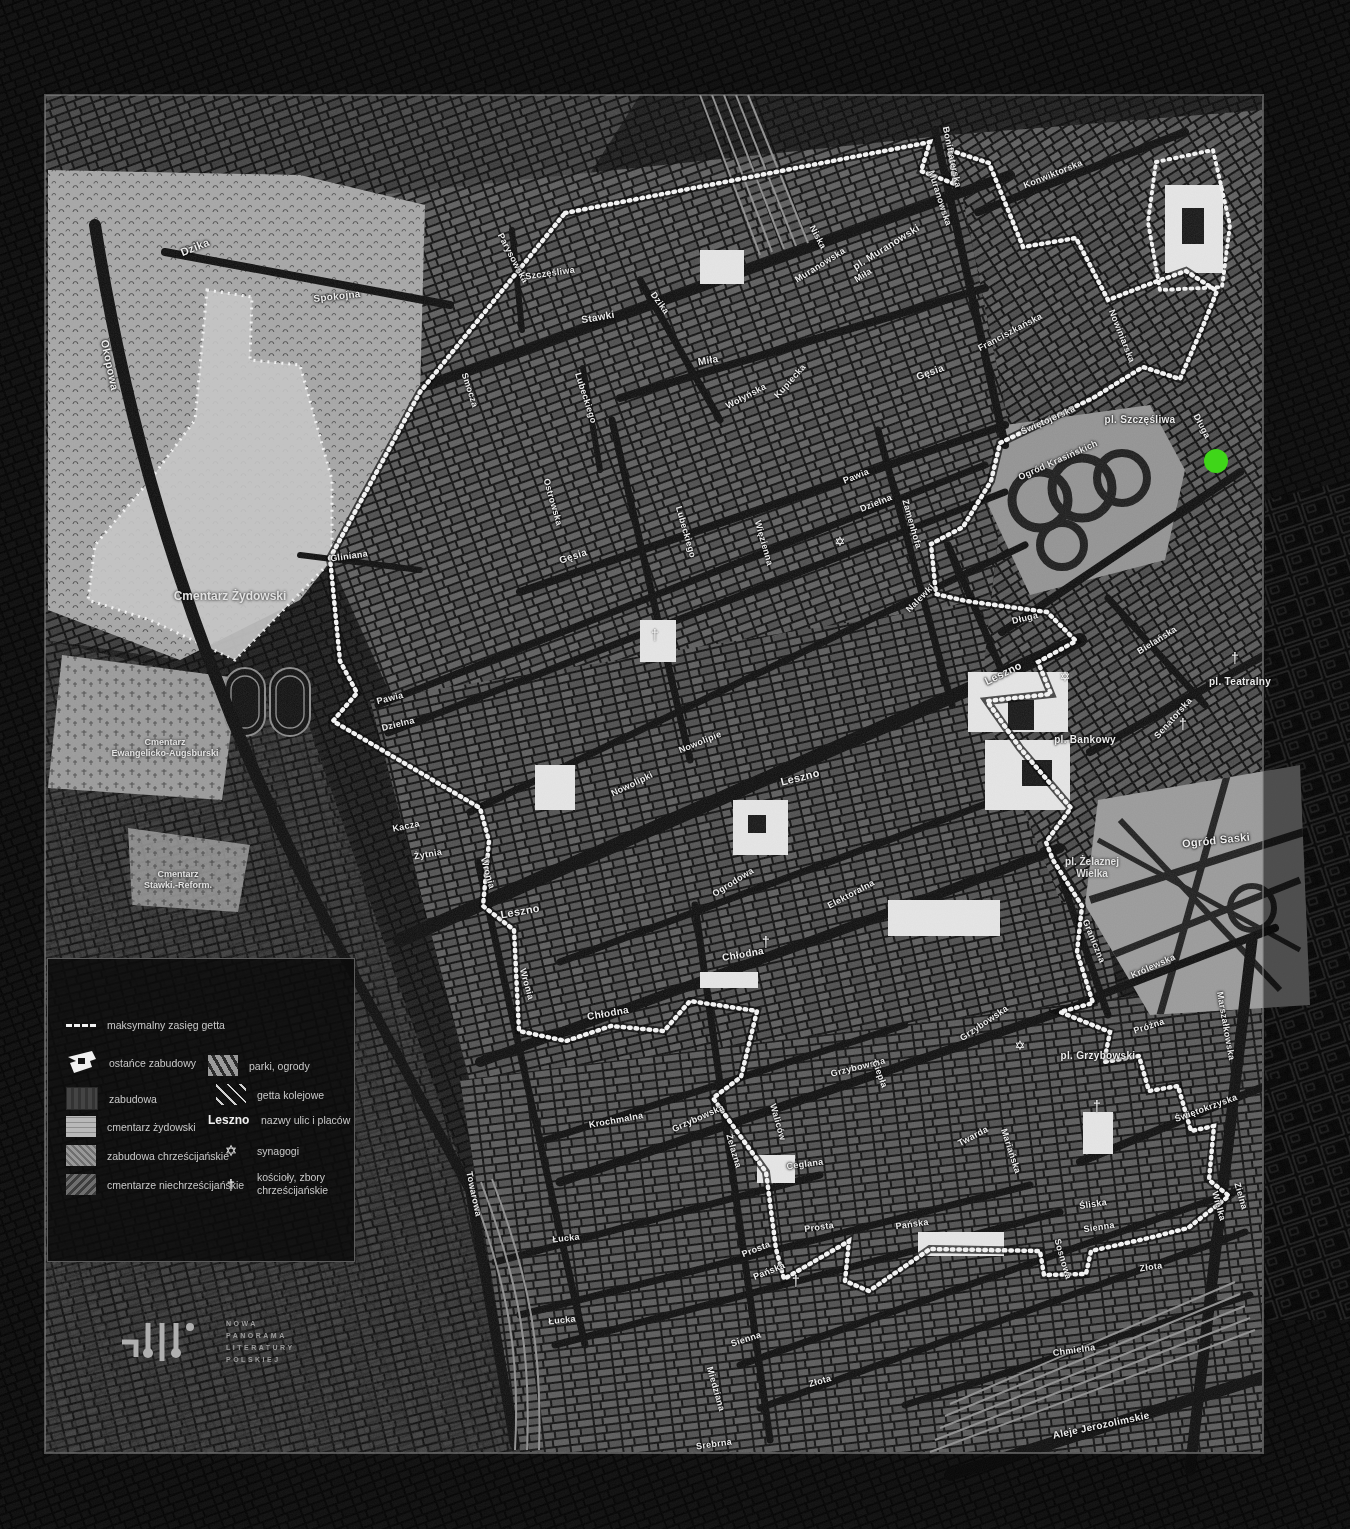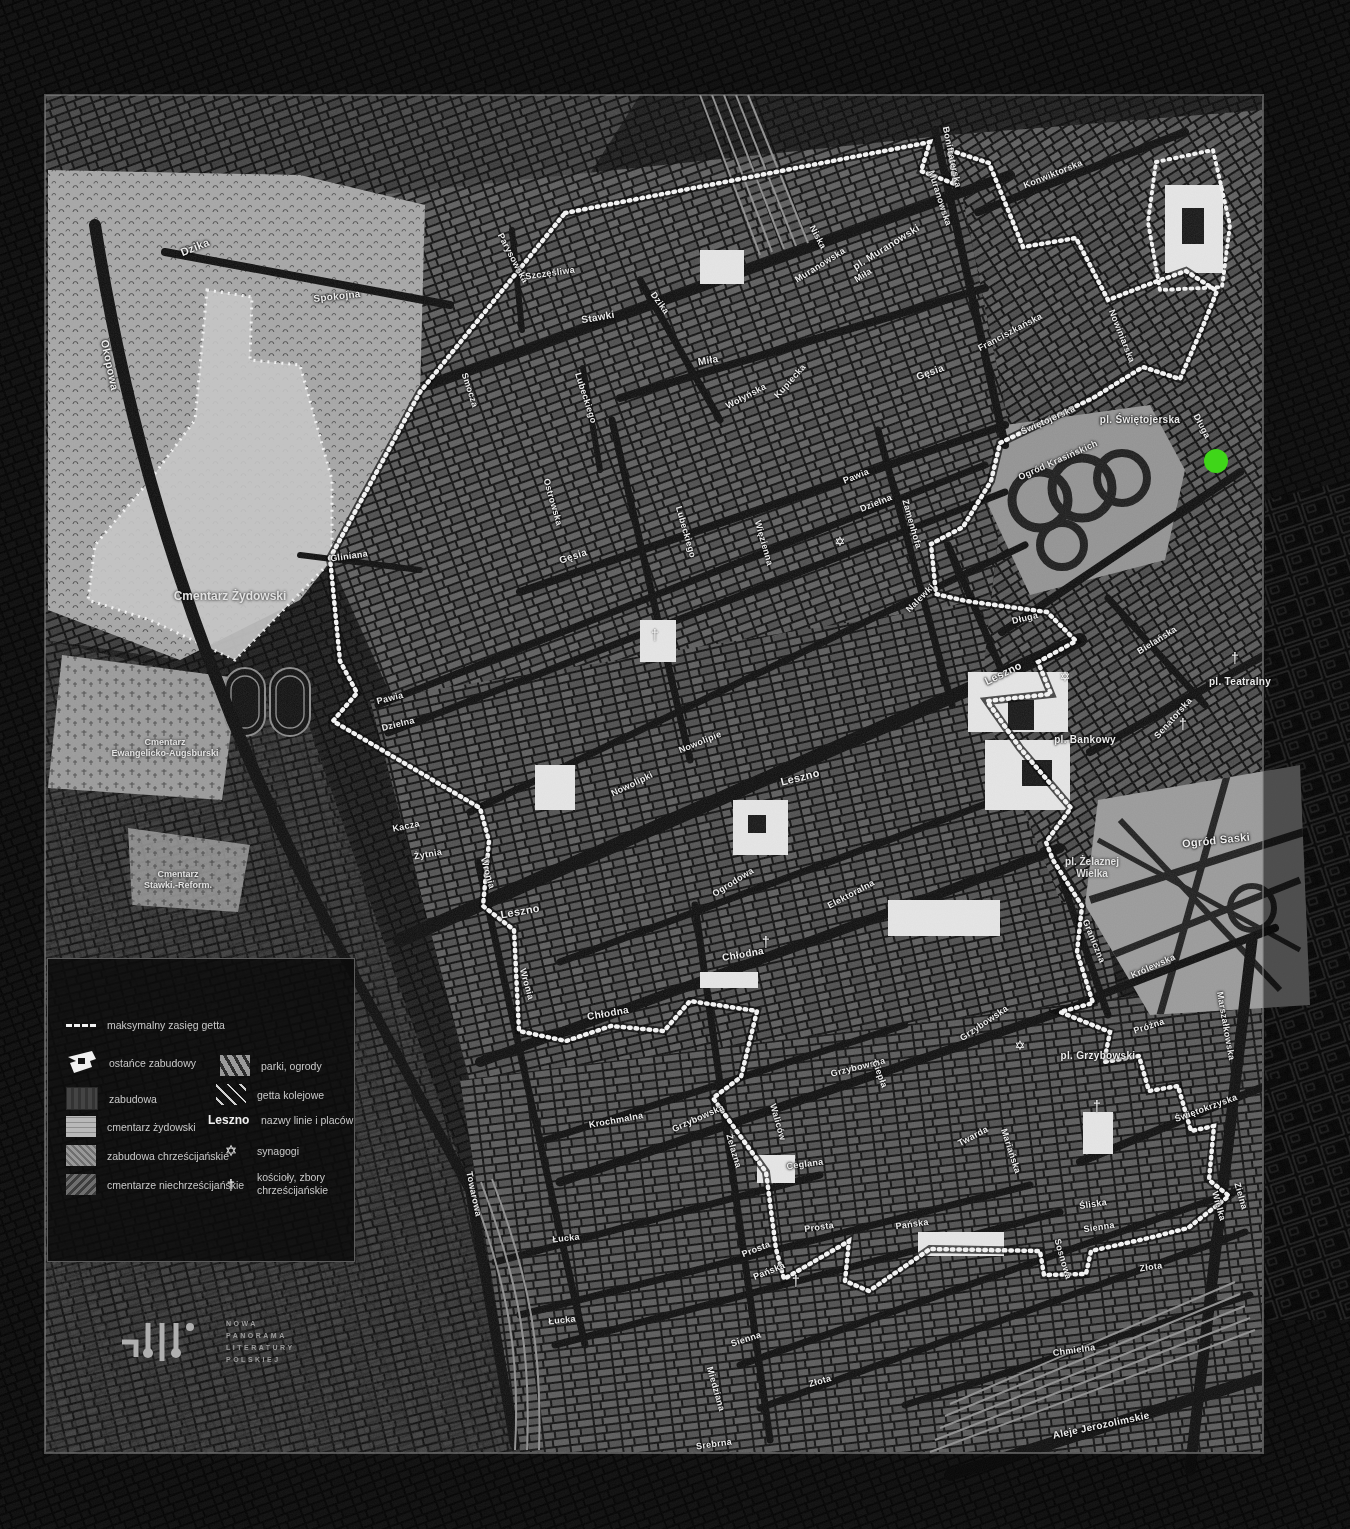--- a/index.html
+++ b/index.html
@@ -292,21 +292,21 @@
       <div class="slabel" style="left: 930px; top: 372px; font-size: 10px; transform: translate(-50%, -50%) rotate(-20deg);">Gęsia</div>
       <div class="slabel" style="left: 553px; top: 502px; font-size: 9px; transform: translate(-50%, -50%) rotate(74deg);">Ostrowska</div>
       <div class="slabel" style="left: 686px; top: 532px; font-size: 9px; transform: translate(-50%, -50%) rotate(74deg);">Lubeckiego</div>
       <div class="slabel" style="left: 764px; top: 543px; font-size: 9px; transform: translate(-50%, -50%) rotate(74deg);">Więzienna</div>
       <div class="slabel" style="left: 912px; top: 524px; font-size: 9px; transform: translate(-50%, -50%) rotate(74deg);">Zamenhofa</div>
       <div class="slabel" style="left: 856px; top: 476px; font-size: 9px; transform: translate(-50%, -50%) rotate(-22deg);">Pawia</div>
       <div class="slabel" style="left: 876px; top: 503px; font-size: 9px; transform: translate(-50%, -50%) rotate(-22deg);">Dzielna</div>
       <div class="slabel" style="left: 1010px; top: 332px; font-size: 9px; transform: translate(-50%, -50%) rotate(-28deg);">Franciszkańska</div>
       <div class="slabel" style="left: 1122px; top: 336px; font-size: 9px; transform: translate(-50%, -50%) rotate(68deg);">Nowiniarska</div>
       <div class="slabel" style="left: 1048px; top: 420px; font-size: 9px; transform: translate(-50%, -50%) rotate(-24deg);">Świętojerska</div>
-      <div class="slabel" style="left: 1140px; top: 419px; font-size: 10px; transform: translate(-50%, -50%) rotate(0deg);">pl. Świętojerska</div>
+      <div class="slabel" style="left: 1140px; top: 419px; font-size: 10px; transform: translate(-50%, -50%) rotate(0deg);">pl. Szczęśliwa</div>
       <div class="slabel" style="left: 1202px; top: 426px; font-size: 9px; transform: translate(-50%, -50%) rotate(62deg);">Długa</div>
       <div class="slabel" style="left: 349px; top: 556px; font-size: 9px; transform: translate(-50%, -50%) rotate(-8deg);">Gliniana</div>
       <div class="slabel" style="left: 390px; top: 698px; font-size: 9px; transform: translate(-50%, -50%) rotate(-14deg);">Pawia</div>
       <div class="slabel" style="left: 398px; top: 724px; font-size: 9px; transform: translate(-50%, -50%) rotate(-14deg);">Dzielna</div>
       <div class="slabel" style="left: 406px; top: 826px; font-size: 9px; transform: translate(-50%, -50%) rotate(-12deg);">Kacza</div>
       <div class="slabel" style="left: 428px; top: 854px; font-size: 9px; transform: translate(-50%, -50%) rotate(-10deg);">Żytnia</div>
       <div class="slabel" style="left: 488px; top: 873px; font-size: 9px; transform: translate(-50%, -50%) rotate(74deg);">Wronia</div>
       <div class="slabel" style="left: 632px; top: 784px; font-size: 9px; transform: translate(-50%, -50%) rotate(-26deg);">Nowolipki</div>
       <div class="slabel" style="left: 700px; top: 742px; font-size: 9px; transform: translate(-50%, -50%) rotate(-22deg);">Nowolipie</div>
       <div class="slabel" style="left: 920px; top: 598px; font-size: 9px; transform: translate(-50%, -50%) rotate(-45deg);">Nalewki</div>
@@ -412,31 +412,31 @@
   </div>
   <div class="lrow" style="left:18px;top:186px">
     <span class="sw sw-box sw-cmc"></span>
     <span>zabudowa chrześcijańskie</span>
   </div>
   <div class="lrow" style="left:18px;top:215px">
     <span class="sw sw-box sw-cmn"></span>
     <span>cmentarze niechrześcijańskie</span>
   </div>
 
-  <div class="lrow" style="left:172px;top:96px">
+  <div class="lrow" style="left:160px;top:96px">
     <span class="sw sw-box sw-park"></span>
     <span>parki, ogrody</span>
   </div>
   <div class="lrow" style="left:168px;top:125px">
     <span class="sw sw-box sw-rail"></span>
     <span>getta kolejowe</span>
   </div>
   <div class="lrow" style="left:160px;top:154px">
     <span class="sw sw-leszno">Leszno</span>
-    <span>nazwy linie i placów</span>
+    <span>nazwy ulic i placów</span>
   </div>
   <div class="lrow" style="left:168px;top:183px">
     <span class="sw sw-glyph">✡</span>
     <span>synagogi</span>
   </div>
   <div class="lrow" style="left:168px;top:212px;width:128px;white-space:normal">
     <span class="sw sw-glyph">†</span>
     <span style="line-height:1.25">kościoły, zbory chrześcijańskie</span>
   </div>
 </div>

